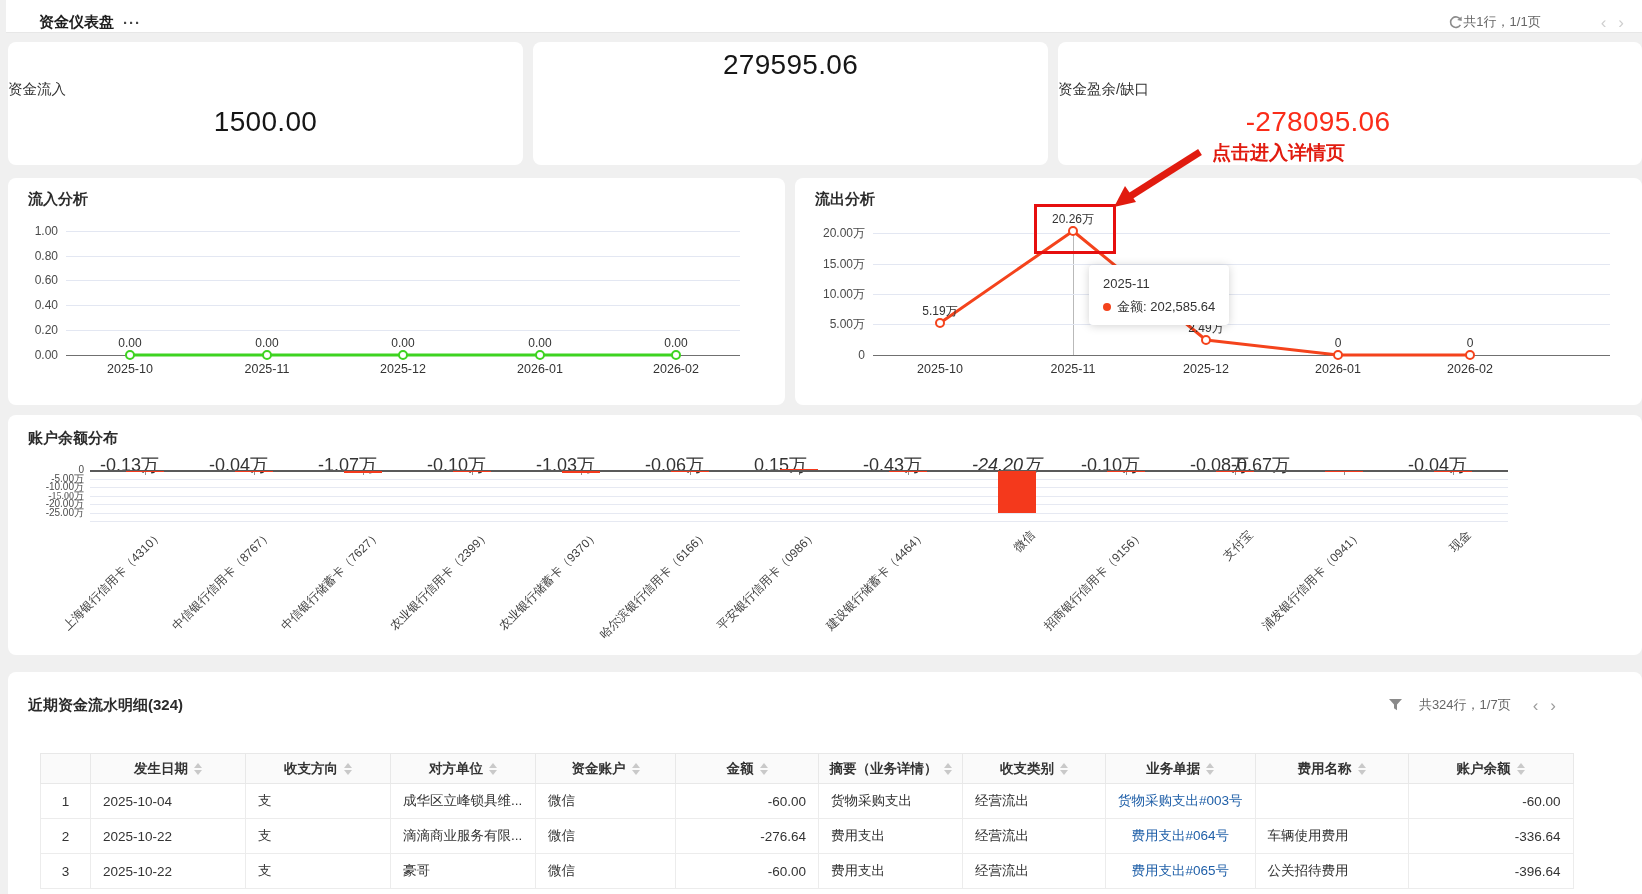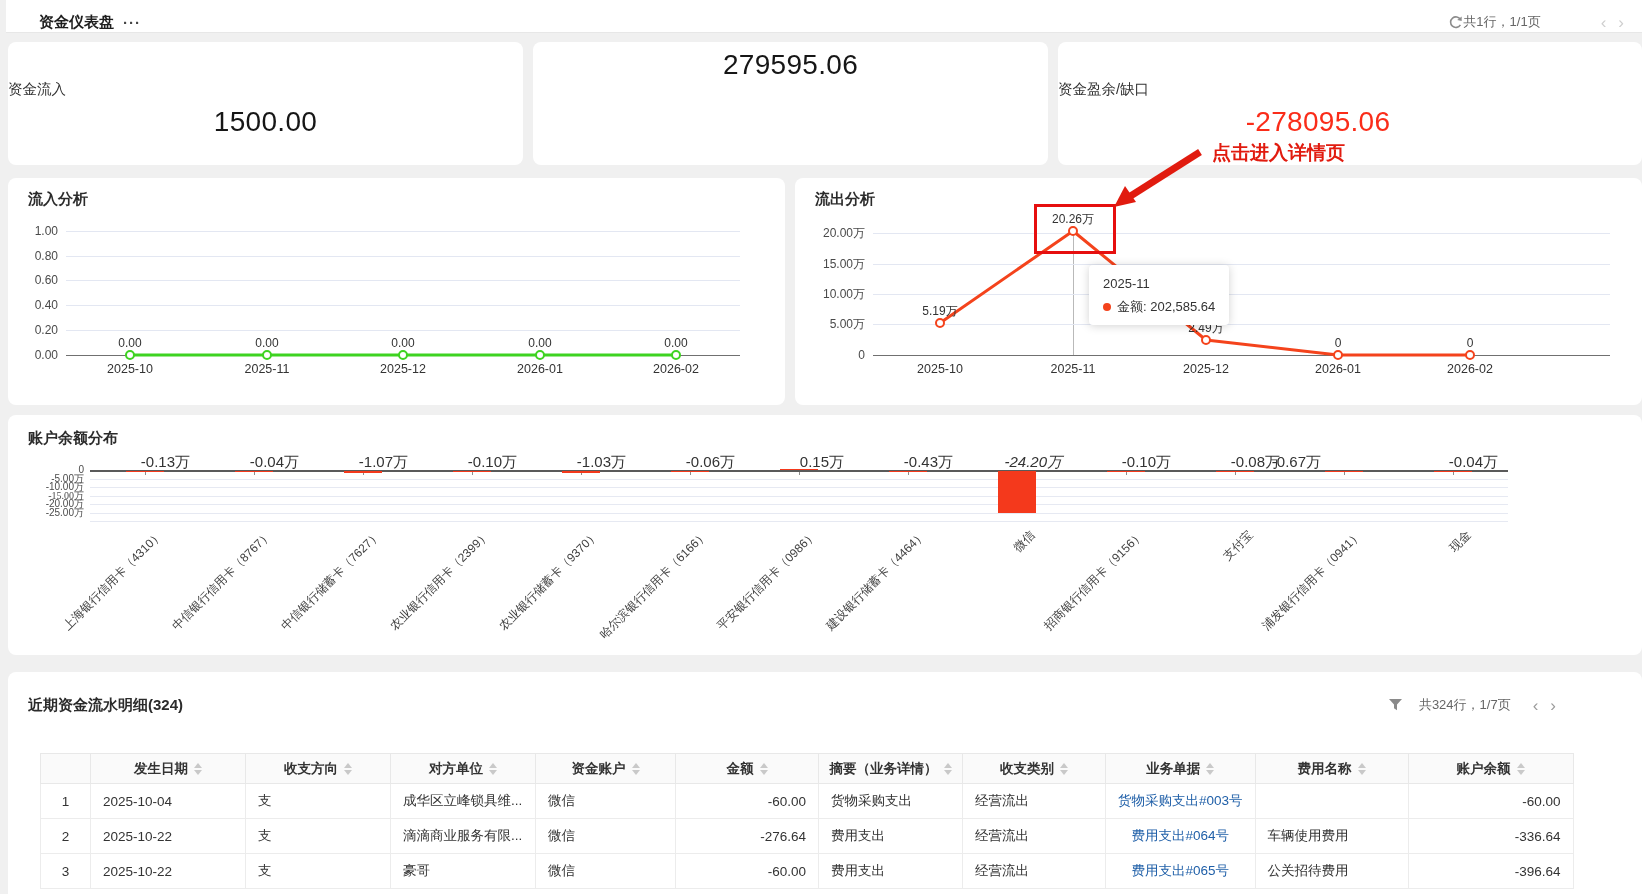--- a/index.html
+++ b/index.html
@@ -29,21 +29,21 @@
   .xlabel{position:absolute;font-size:12.5px;color:#333;text-align:center;top:184px;width:90px}
   .axis-pointer{position:absolute;left:278px;top:53px;width:1px;height:124px;background:#b9b9b9;z-index:1}
   .hl-rect{position:absolute;left:239px;top:26px;width:76px;height:44px;border:3px solid #e60f0f;z-index:5}
   .tooltip{position:absolute;left:294px;top:87px;background:#fff;border-radius:4px;
            box-shadow:0 1px 10px rgba(0,0,0,.18);padding:10px 14px;z-index:6;font-size:13px;
            color:#333;white-space:nowrap;line-height:17px}
   .tt-dot{display:inline-block;width:8px;height:8px;border-radius:50%;background:#f4431c;margin-right:6px}
   .tt-row2{margin-top:6px}
   
   .bar-ytick{position:absolute;font-size:10px;color:#4a4a4a;text-align:right;width:72px;left:4px;line-height:10px}
-  .bar-vlabel{position:absolute;font-size:15px;color:#333;text-align:right;width:90px;top:38px}
+  .bar-vlabel{position:absolute;font-size:18px;color:#333;text-align:left;width:90px;top:38px}
   .bar-xwrap{position:absolute;width:0;height:0;top:112px}
   .bar-xwrap span{position:absolute;right:0;top:0;white-space:nowrap;font-size:12px;color:#3f3f3f;
                   transform:rotate(-45deg);transform-origin:100% 0}
   
   .annot{position:absolute;left:1100px;top:136px;width:340px;height:84px;z-index:20;pointer-events:none}
   .annot-text{position:absolute;left:112px;top:4px;font-size:19px;font-weight:700;color:#e11b0f}
   
   .ttoolbar{position:absolute;left:0;top:0;right:0;height:52px;display:flex;align-items:center;
             justify-content:space-between;padding:14px 84px 0 20px;box-sizing:border-box}
   .ttitle{font-size:15px;font-weight:700;color:#2b2b2b}

